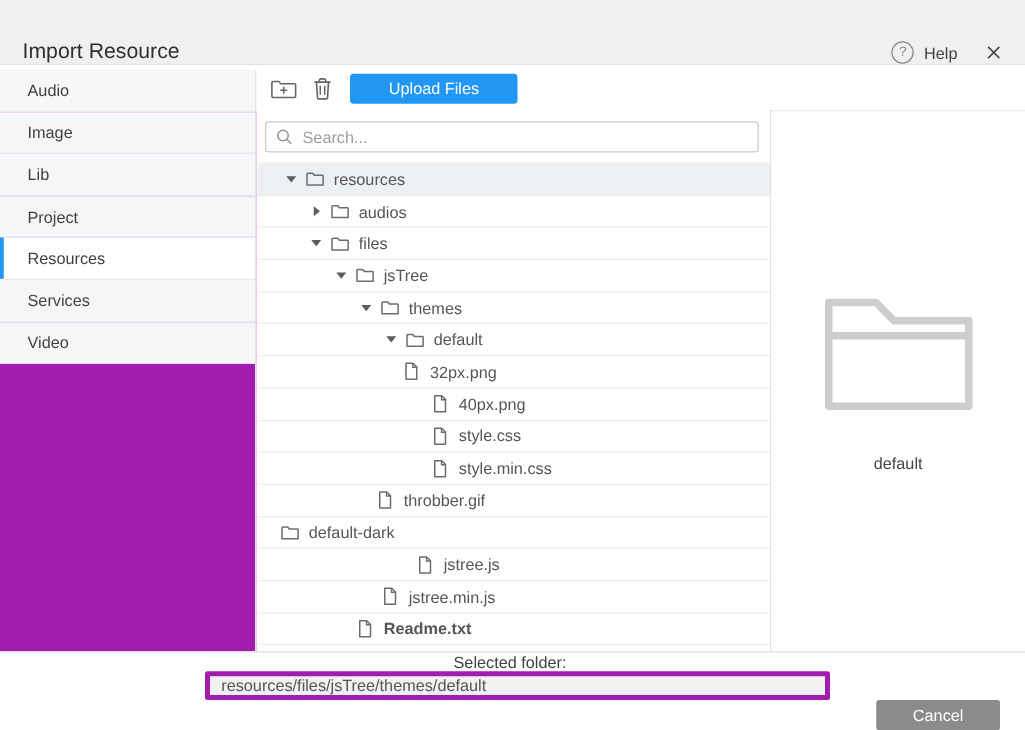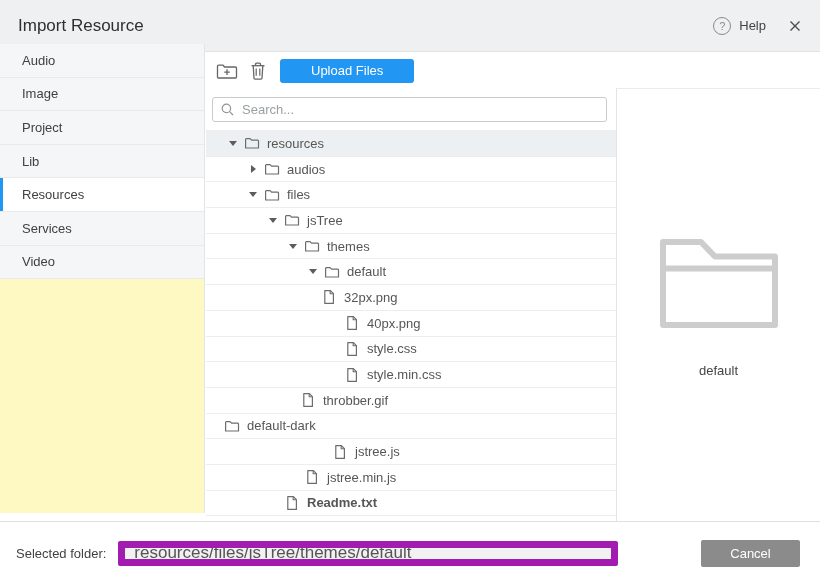--- a/index.html
+++ b/index.html
@@ -1,33 +1,33 @@
 <!DOCTYPE html>
 <html><head>
 <meta charset="utf-8">
 <style>
   html,body{margin:0;padding:0;background:#fff;}
   .stage{position:relative;width:820px;height:584px;background:#ffffff;
     font-family:"Liberation Sans",sans-serif;overflow:hidden;color:#444;}
 
   
   .hdr{position:absolute;left:0;top:0;width:820px;height:52px;background:#eff0f1;
-    border-bottom:1px solid #e1e2e3;display:flex;align-items:center;
+    border-bottom:1px solid #e1e2e3;display:flex;align-items:flex-end;
     padding:0 18px;box-sizing:border-box;}
   .hdr-title{font-size:17px;color:#2e2f30;}
   .hdr-right{margin-left:auto;display:flex;align-items:center;}
   .help-wrap{display:flex;align-items:center;gap:8px;cursor:pointer;}
   .qmark{width:16px;height:16px;border:1.4px solid #8b8b8b;border-radius:50%;
     display:flex;align-items:center;justify-content:center;font-size:11px;color:#8b8b8b;}
   .help-txt{font-size:13px;color:#424242;}
   .close-x{margin-left:22px;display:flex;cursor:pointer;}
 
   
-  .sidebar{position:absolute;left:0;top:44px;width:205px;height:469px;
-    border-right:1px solid #e3e4e5;box-sizing:border-box;background:#fef9c3;}
+  .sidebar{position:absolute;left:0;top:56px;width:205px;height:469px;
+    border-right:1px solid #e3e4e5;box-sizing:border-box;background:#a21caf;}
   .side-item{height:33.6px;display:flex;align-items:center;padding-left:22px;
     background:#f5f6f7;border-bottom:1px solid #e9eaeb;font-size:13px;color:#3f4142;
     box-sizing:border-box;position:relative;cursor:pointer;}
   .side-item.active{background:#ffffff;}
   .side-item.active::before{content:"";position:absolute;left:0;top:0;bottom:0;width:3px;
     background:#2196f3;}
 
   
   .toolbar{position:absolute;left:205px;top:52px;width:412px;height:37px;
     display:flex;align-items:center;padding-left:9px;box-sizing:border-box;background:#fff;}
@@ -61,24 +61,24 @@
 
   
   .preview{position:absolute;left:616px;top:88px;width:204px;height:433px;
     border-left:1px solid #e3e4e5;border-top:1px solid #eaebec;box-sizing:border-box;
     display:flex;flex-direction:column;align-items:center;padding-top:146px;background:#fff;}
   .preview-label{margin-top:32px;font-size:13px;color:#454545;}
 
   
   .footer{position:absolute;left:0;top:521px;width:820px;height:63px;background:#fff;
     border-top:1px solid #dfe0e1;display:flex;align-items:center;
-    padding:0 20px 0 16px;box-sizing:border-box;}
+    padding:0 20px 0 16px;box-sizing:border-box;flex-direction:column;}
   .sel-label{font-size:13px;color:#3f4142;white-space:nowrap;}
   .path-input{width:500px;height:25px;margin-left:12px;background:#f1f1f2;
-    border:7px solid #a21caf;border-radius:2px;color:#555;font-size:17px;
+    border:4px solid #a21caf;border-radius:2px;color:#555;font-size:13px;
     padding:0 9px;box-sizing:border-box;font-family:"Liberation Sans",sans-serif;outline:none;}
   .cancel-btn{margin-left:auto;width:99px;height:27px;background:#8b8b8b;color:#fff;
     border:none;border-radius:2px;font-size:13px;font-family:"Liberation Sans",sans-serif;
     cursor:pointer;}
 </style>
 </head>
 <body>
 
 <div class="stage">
 
@@ -98,24 +98,24 @@
   </div>
 
   <div class="sidebar" id="sidebar">
       <div class="side-item">
         <span>Audio</span>
       </div>
       <div class="side-item">
         <span>Image</span>
       </div>
       <div class="side-item">
+        <span>Lib</span>
+      </div>
+      <div class="side-item">
         <span>Project</span>
-      </div>
-      <div class="side-item">
-        <span>Lib</span>
       </div>
       <div class="side-item active">
         <span>Resources</span>
       </div>
       <div class="side-item">
         <span>Services</span>
       </div>
       <div class="side-item">
         <span>Video</span>
       </div>

